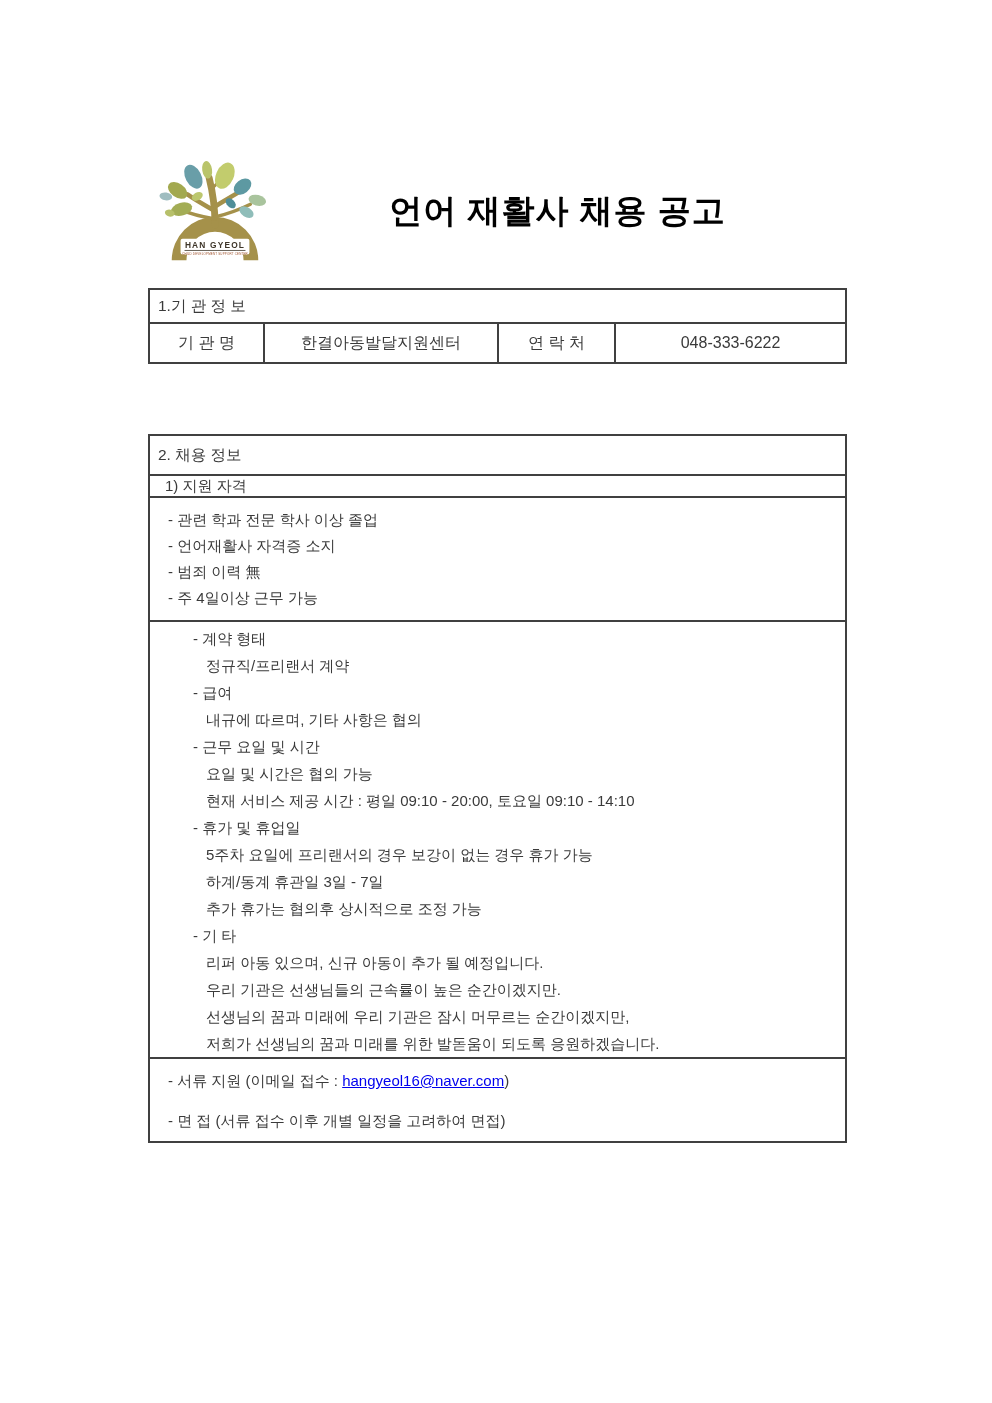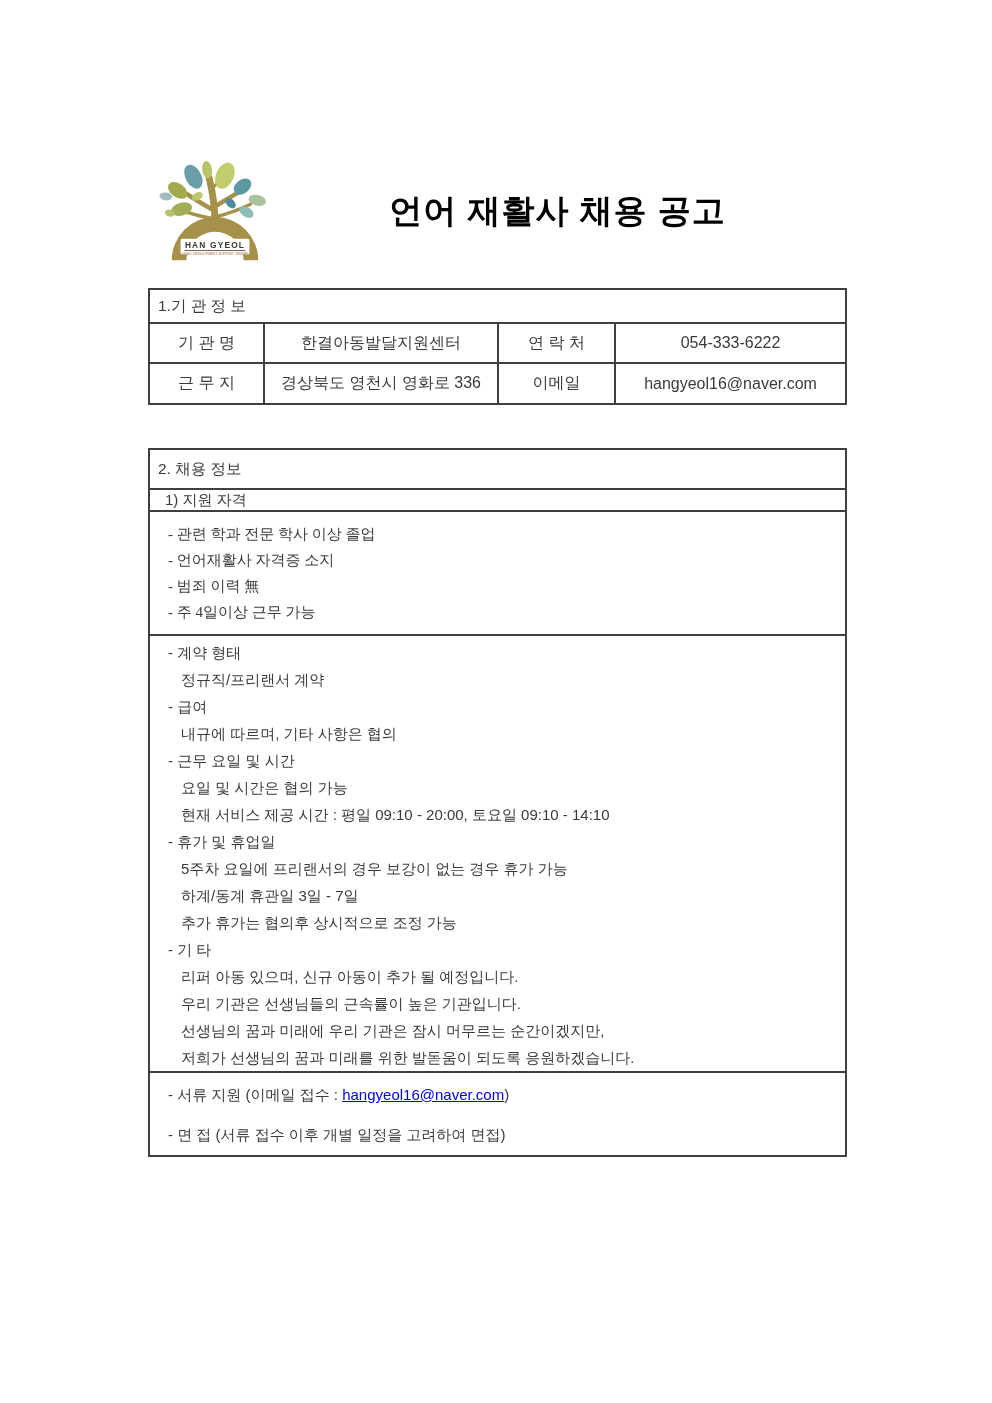--- a/index.html
+++ b/index.html
@@ -17,28 +17,28 @@
   }
   table { border-collapse: collapse; table-layout: fixed; position: absolute; }
   td { border: 2px solid #404040; vertical-align: middle; }
   .t1 { left: 148px; top: 288px; width: 697px; border-radius: 13px; }
   .t1 td { font-size: 16px; color: #3a3a3a; }
   .t1 .r-head td { height: 34px; padding-left: 8px; font-size: 15.5px; }
   .t1 .r1 td { height: 40px; }
   .t1 .r2 td { height: 41px; }
   .t1 .lab { text-align: center; }
   .t1 .val { text-align: center; }
-  .t2 { left: 148px; top: 448px; width: 697px; }
+  .t2 { left: 148px; top: 434px; width: 697px; }
   .t2 td { font-size: 15px; color: #3a3a3a; }
   .t2 .r-head td { height: 40px; padding-left: 8px; font-size: 15.5px; }
   .t2 .r-sec td { height: 22px; padding-left: 15px; }
   .t2 .r-body td { vertical-align: top; }
   .t2 .c1 { height: 124px; padding-top: 9px; }
-  .t2 .c1 .ln { line-height: 26px; font-family: Liberation Serif, serif; }
-  .t2 .c2 { height: 436px; padding-top: 3px; }
+  .t2 .c1 .ln { line-height: 26px; }
+  .t2 .c2 { height: 436px; padding-top: 3px; padding-left: 25px; }
   .t2 .c2 .ln { line-height: 27px; }
   .t2 .c3 { height: 80px; padding-top: 2px; margin-top: 12px; }
   .t2 .c3 .ln { line-height: 40px; }
   .ln { white-space: nowrap; }
   .ln.dash { padding-left: 18px; }
   .ln.cont { padding-left: 31px; }
   .email-link { color: #0000EE; text-decoration: underline; cursor: pointer; }
 </style>
 </head>
 <body>
@@ -89,27 +89,21 @@
       <col style="width:231px">
   </colgroup>
   <tbody>
       <tr class="r-head">
     <td colspan="4">1.기 관 정 보</td>
   </tr>
   <tr class="r1">
     <td class="lab">기 관 명</td>
     <td class="val">한결아동발달지원센터</td>
     <td class="lab">연 락 처</td>
-    <td class="val">054-333-6222</td>
-  </tr>
-  <tr class="r2">
-    <td class="lab">근 무 지</td>
-    <td class="val">경상북도 영천시 영화로 336</td>
-    <td class="lab">이메일</td>
-    <td class="val">hangyeol16@naver.com</td>
+    <td class="val">048-333-6222</td>
   </tr>
 </tbody>
   </table>
 
 <table class="t2">
   <colgroup>
       <col style="width:697px">
     </colgroup>
   <tbody>
       <tr class="r-head">
@@ -134,21 +128,21 @@
       <div class="ln cont">내규에 따르며, 기타 사항은 협의</div>
       <div class="ln dash">- 근무 요일 및 시간</div>
       <div class="ln cont">요일 및 시간은 협의 가능</div>
       <div class="ln cont">현재 서비스 제공 시간 : 평일 09:10 - 20:00, 토요일 09:10 - 14:10</div>
       <div class="ln dash">- 휴가 및 휴업일</div>
       <div class="ln cont">5주차 요일에 프리랜서의 경우 보강이 없는 경우 휴가 가능</div>
       <div class="ln cont">하계/동계 휴관일 3일 - 7일</div>
       <div class="ln cont">추가 휴가는 협의후 상시적으로 조정 가능</div>
       <div class="ln dash">- 기 타</div>
       <div class="ln cont">리퍼 아동 있으며, 신규 아동이 추가 될 예정입니다.</div>
-      <div class="ln cont">우리 기관은 선생님들의 근속률이 높은 기관입니다.</div>
+      <div class="ln cont">우리 기관은 선생님들의 근속률이 높은 순간이겠지만.</div>
       <div class="ln cont">선생님의 꿈과 미래에 우리 기관은 잠시 머무르는 순간이겠지만,</div>
       <div class="ln cont">저희가 선생님의 꿈과 미래를 위한 발돋움이 되도록 응원하겠습니다.</div>
     </td>
   </tr>
   <tr class="r-body">
     <td class="c3">
       <div class="ln dash">
         <span>- 서류 지원 (이메일 접수 : </span><a class="email-link">hangyeol16@naver.com</a><span>)</span>
       </div>
       <div class="ln dash">- 면 접 (서류 접수 이후 개별 일정을 고려하여 면접)</div>

